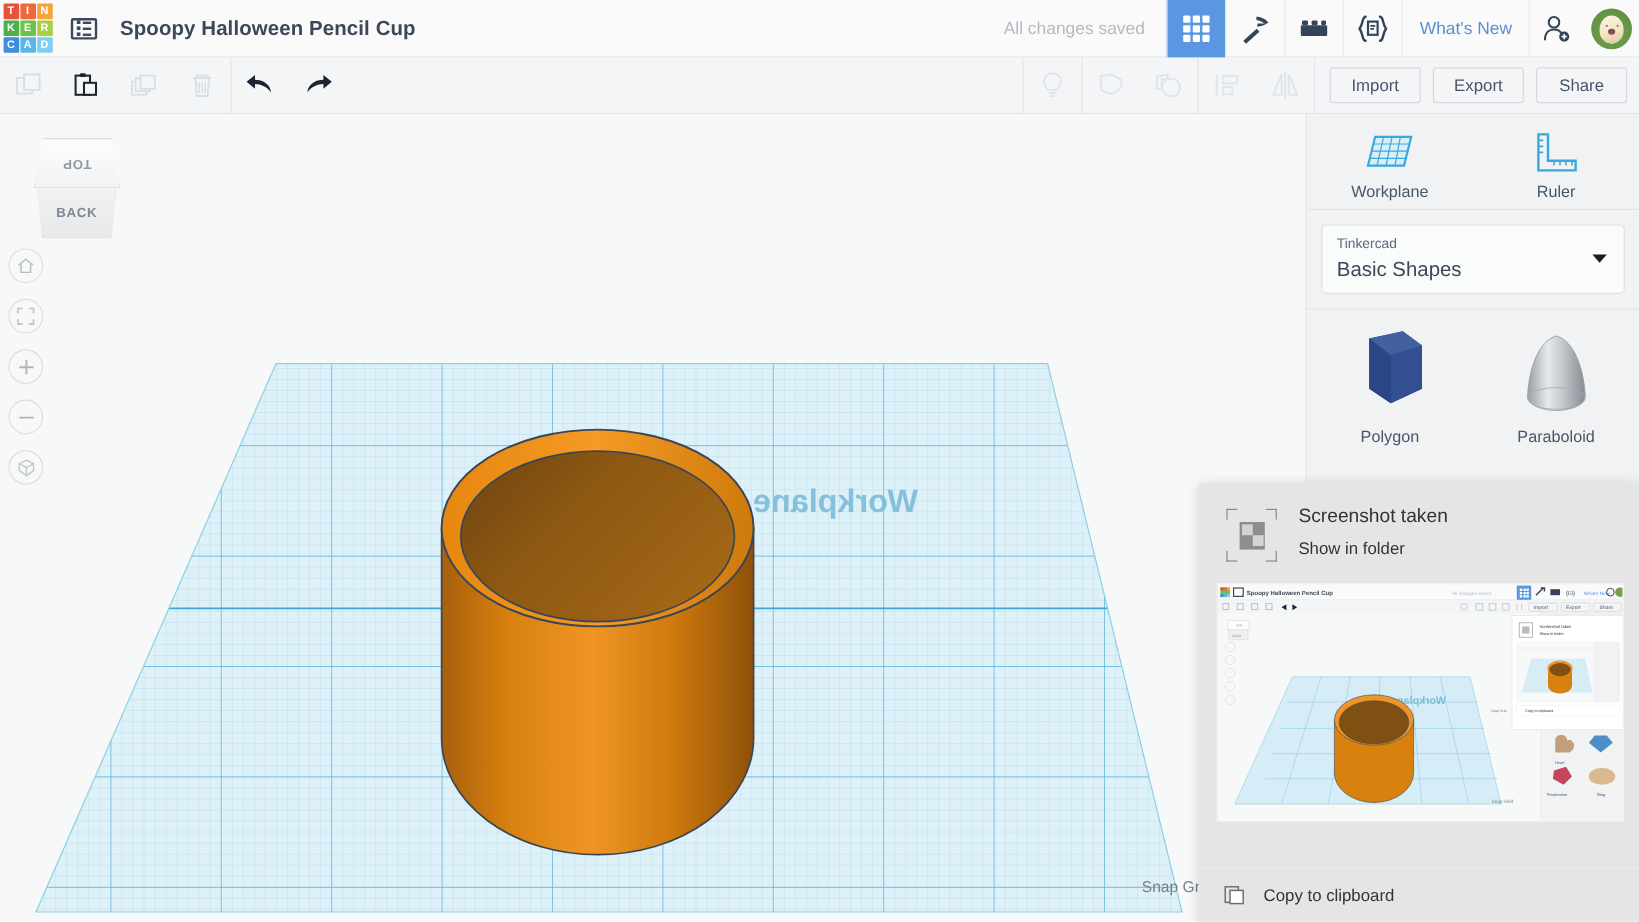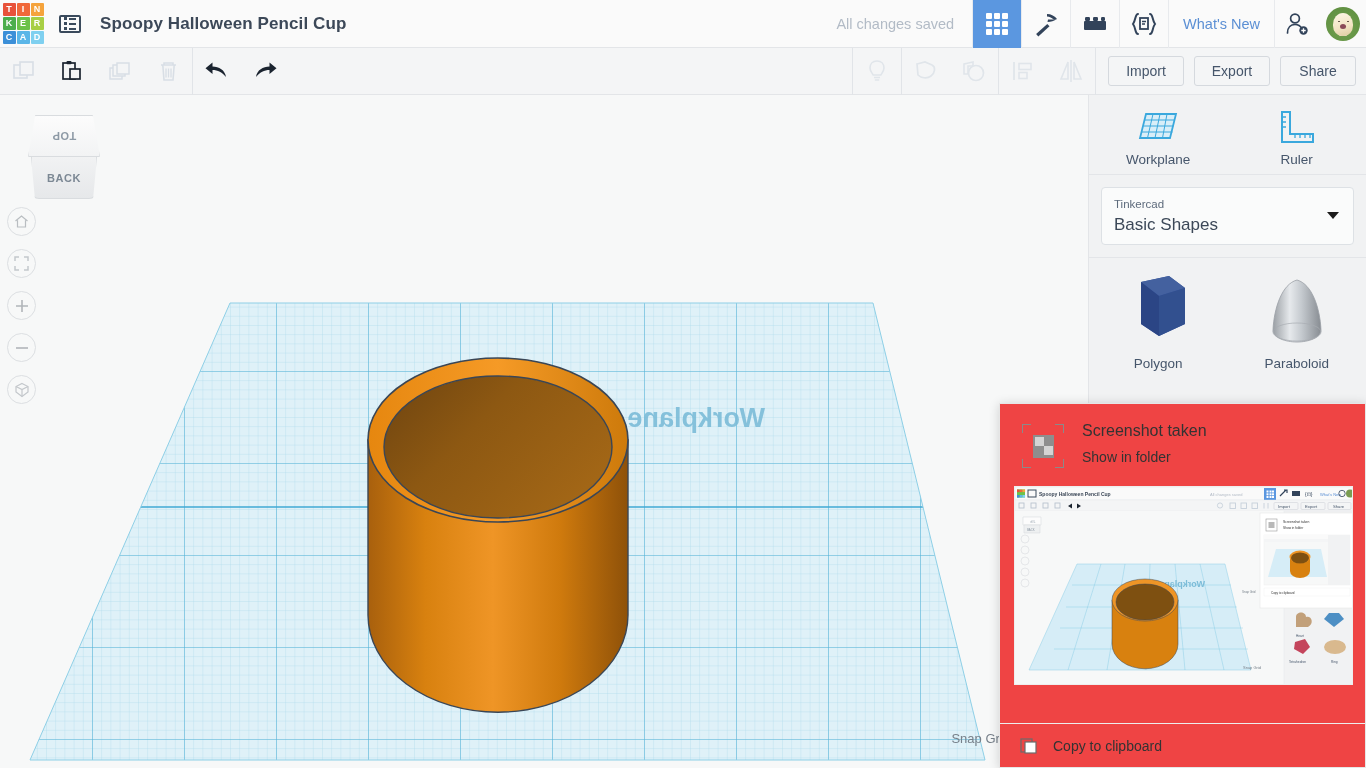--- a/index.html
+++ b/index.html
@@ -158,21 +158,21 @@
   .shape-item {
     flex: 1; height: 132px; display: flex; flex-direction: column; align-items: center;
     justify-content: flex-start; padding-top: 14px;
   }
   .shape-item > span { font-size: 13.5px; color: #46566b; margin-top: 6px; }
   .shape-thumb { width: 86px; height: 78px; position: relative; }
 
   
   .notif {
     position: absolute; left: 999px; top: 403px; width: 367px; height: 365px;
-    background: #ef4444; border: 1px solid #e6e6e6;
+    background: #e5e5e5; border: 1px solid #e6e6e6;
     box-shadow: 0 1px 10px rgba(0,0,0,.16);
   }
   .notif-head { display: flex; padding: 16px 16px 10px 16px; }
   .notif-thumbicon {
     width: 42px; height: 44px; position: relative; margin: 4px 18px 0 6px; flex: none;
   }
   .corner { position: absolute; width: 9px; height: 9px; border: 1.6px solid #8a8a8a; }
   .c-tl { left: 0; top: 0; border-right: none; border-bottom: none; }
   .c-tr { right: 0; top: 0; border-left: none; border-bottom: none; }
   .c-bl { left: 0; bottom: 0; border-right: none; border-top: none; }

